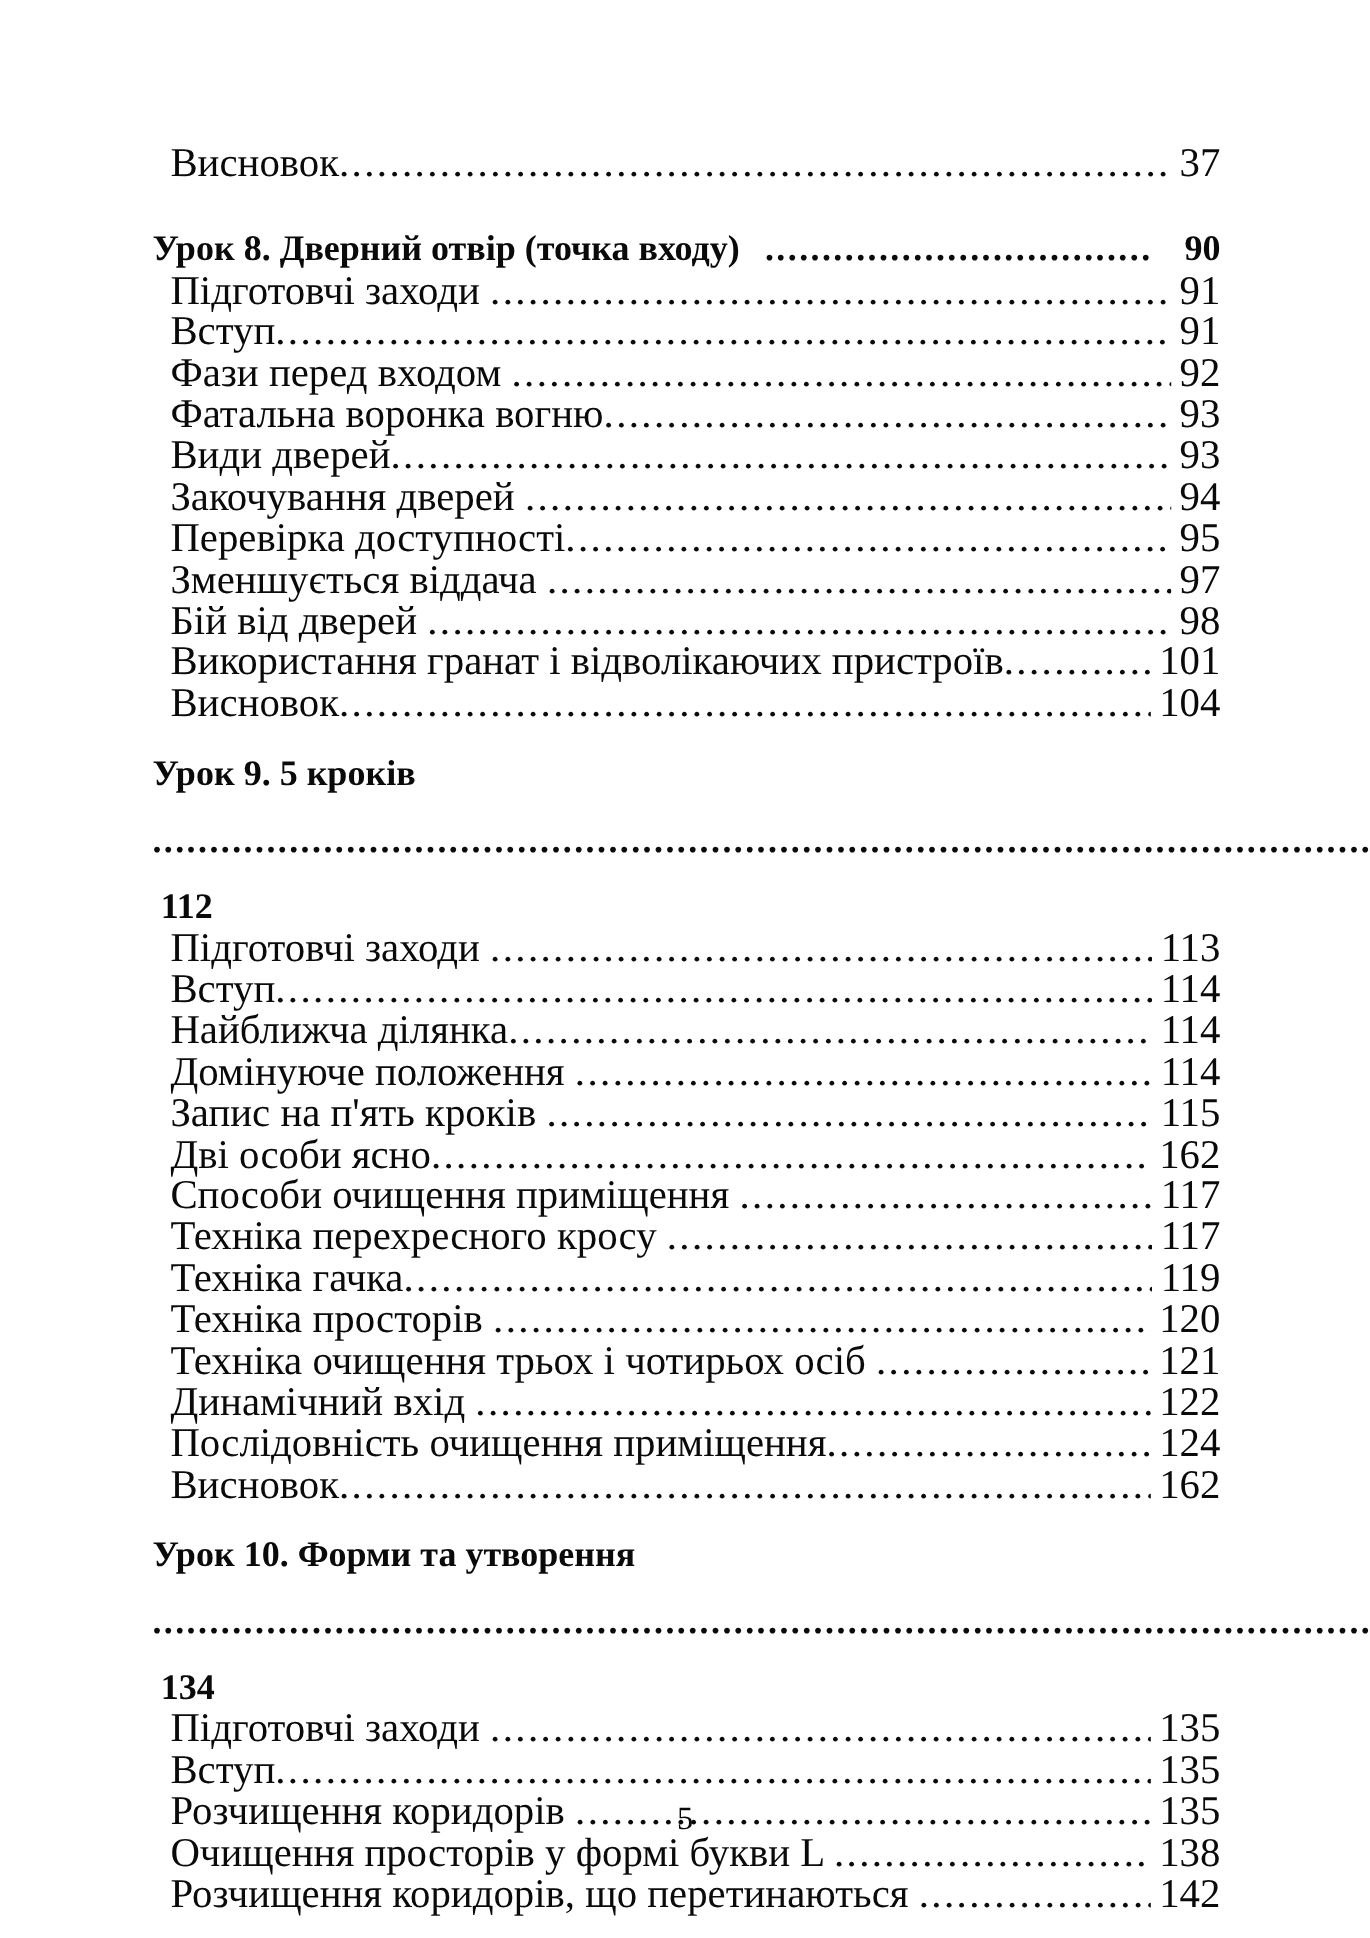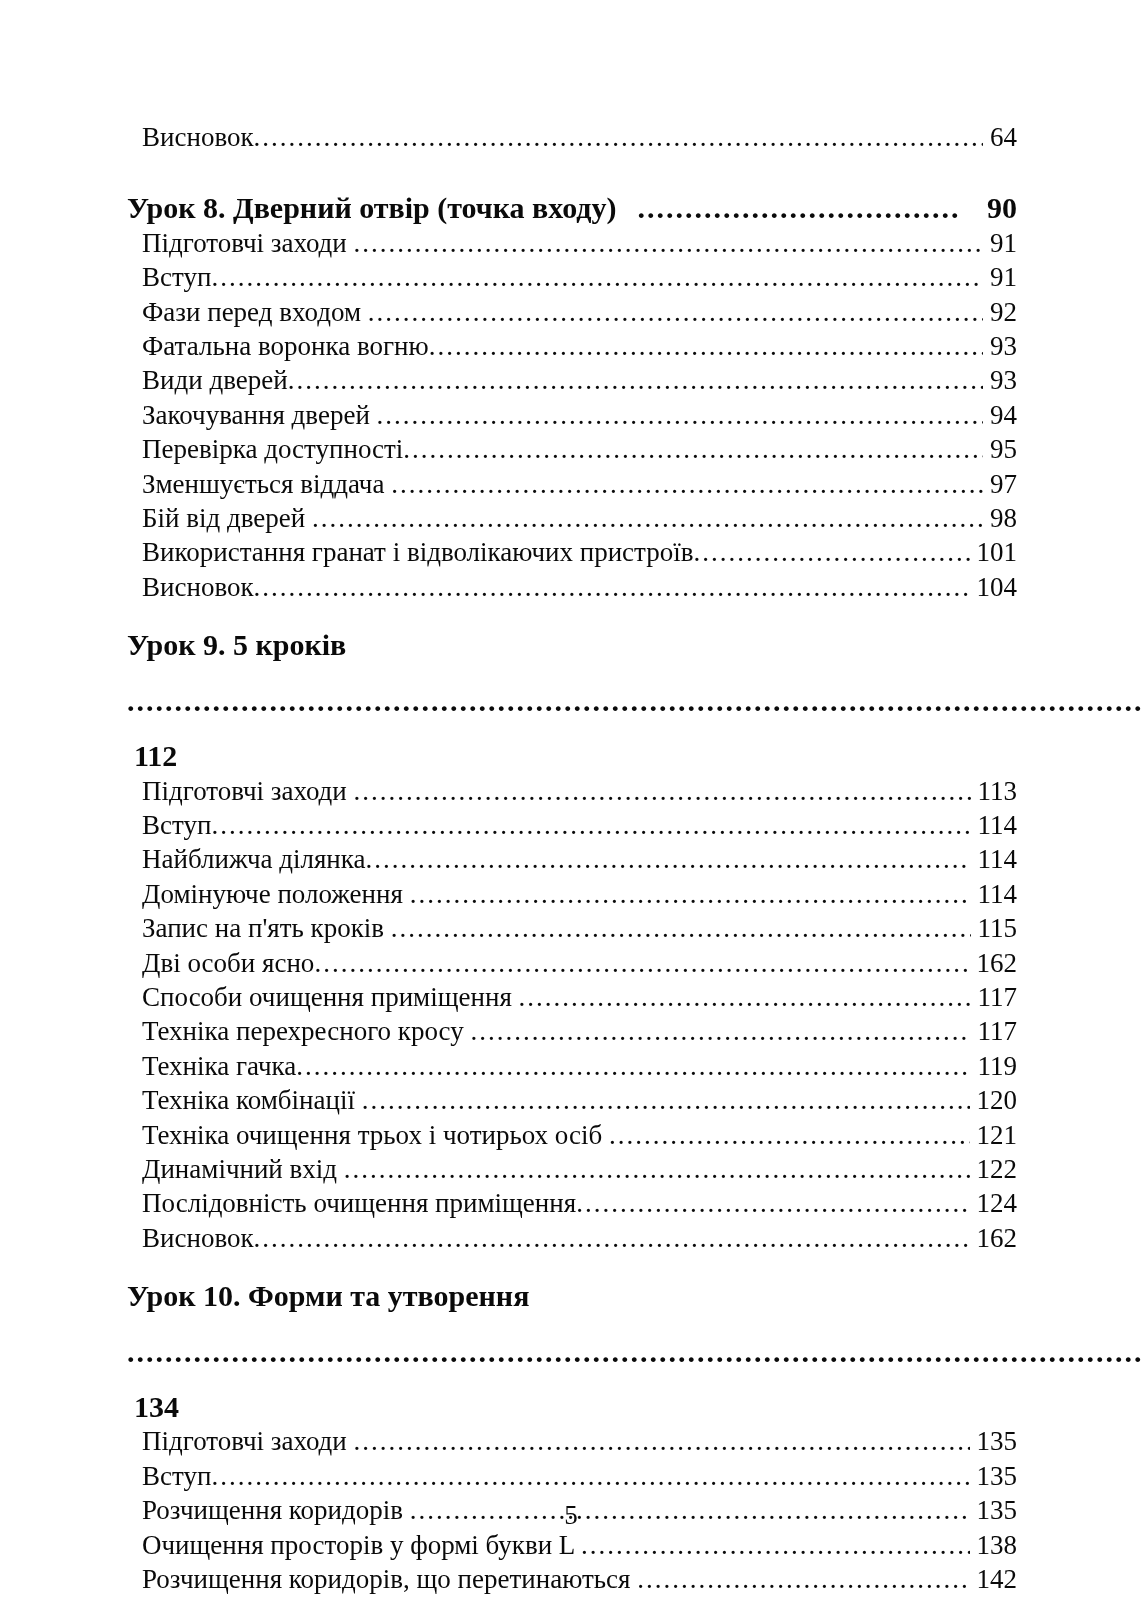--- a/index.html
+++ b/index.html
@@ -23,21 +23,21 @@
   .toc {
     position: absolute;
     top: 120px;
     left: 127px;
     width: 890px;
   }
   .toc-row {
     display: flex;
     align-items: baseline;
     line-height: 34.4px;
-    font-size: 27px;
+    font-size: 34px;
     font-weight: normal;
   }
   .toc-row.sub {
     padding-left: 15px;
   }
   .toc-row.chapter {
     font-weight: bold;
     font-size: 30px;
     gap: 21px;
   }
@@ -79,21 +79,21 @@
 </style>
 </head>
 <body>
 
 <div class="page">
 
   <main class="toc" id="toc-list">
       <div class="toc-row sub">
       <span class="toc-label">Висновок</span>
       <span class="toc-dots"></span>
-      <span class="toc-page">64</span>
+      <span class="toc-page">37</span>
     </div>
       <div class="toc-row chapter gap-large">
       <span class="toc-label">Урок 8. Дверний отвір (точка входу)</span>
       <span class="toc-dots"></span>
       <span class="toc-page">90</span>
     </div>
       <div class="toc-row sub">
       <span class="toc-label">Підготовчі заходи </span>
       <span class="toc-dots"></span>
       <span class="toc-page">91</span>
@@ -192,21 +192,21 @@
       <span class="toc-label">Техніка перехресного кросу </span>
       <span class="toc-dots"></span>
       <span class="toc-page">117</span>
     </div>
       <div class="toc-row sub">
       <span class="toc-label">Техніка гачка</span>
       <span class="toc-dots"></span>
       <span class="toc-page">119</span>
     </div>
       <div class="toc-row sub">
-      <span class="toc-label">Техніка комбінації </span>
+      <span class="toc-label">Техніка просторів </span>
       <span class="toc-dots"></span>
       <span class="toc-page">120</span>
     </div>
       <div class="toc-row sub">
       <span class="toc-label">Техніка очищення трьох і чотирьох осіб </span>
       <span class="toc-dots"></span>
       <span class="toc-page">121</span>
     </div>
       <div class="toc-row sub">
       <span class="toc-label">Динамічний вхід </span>

